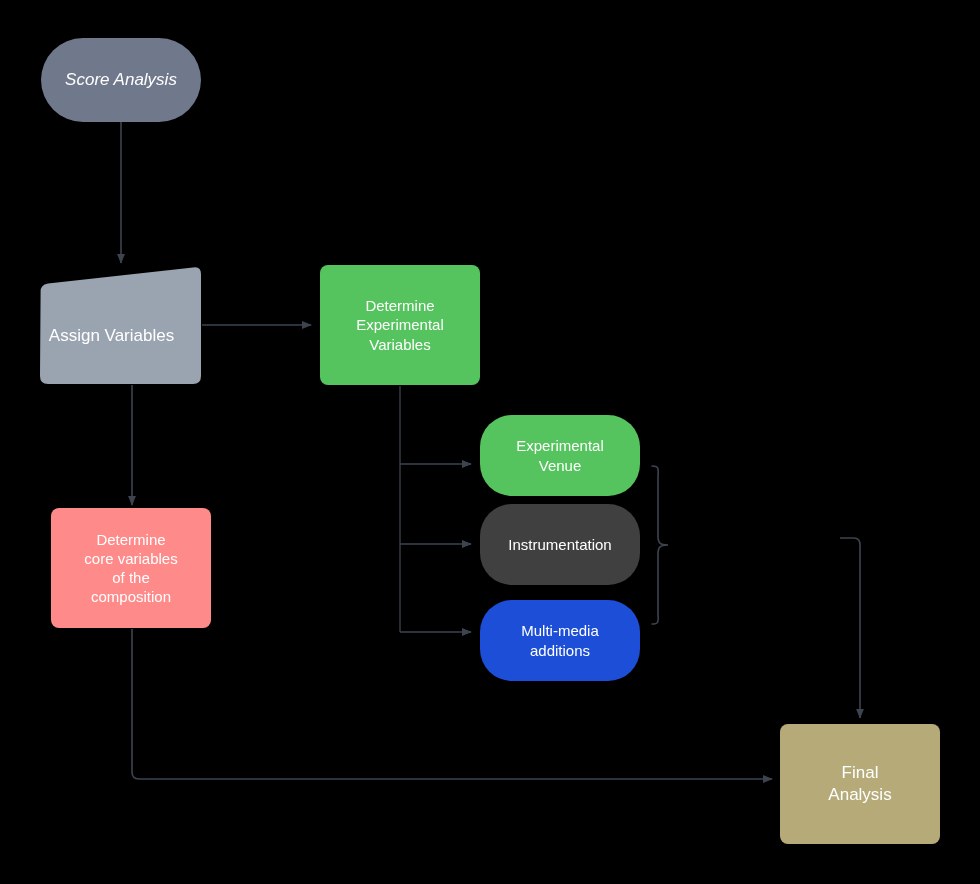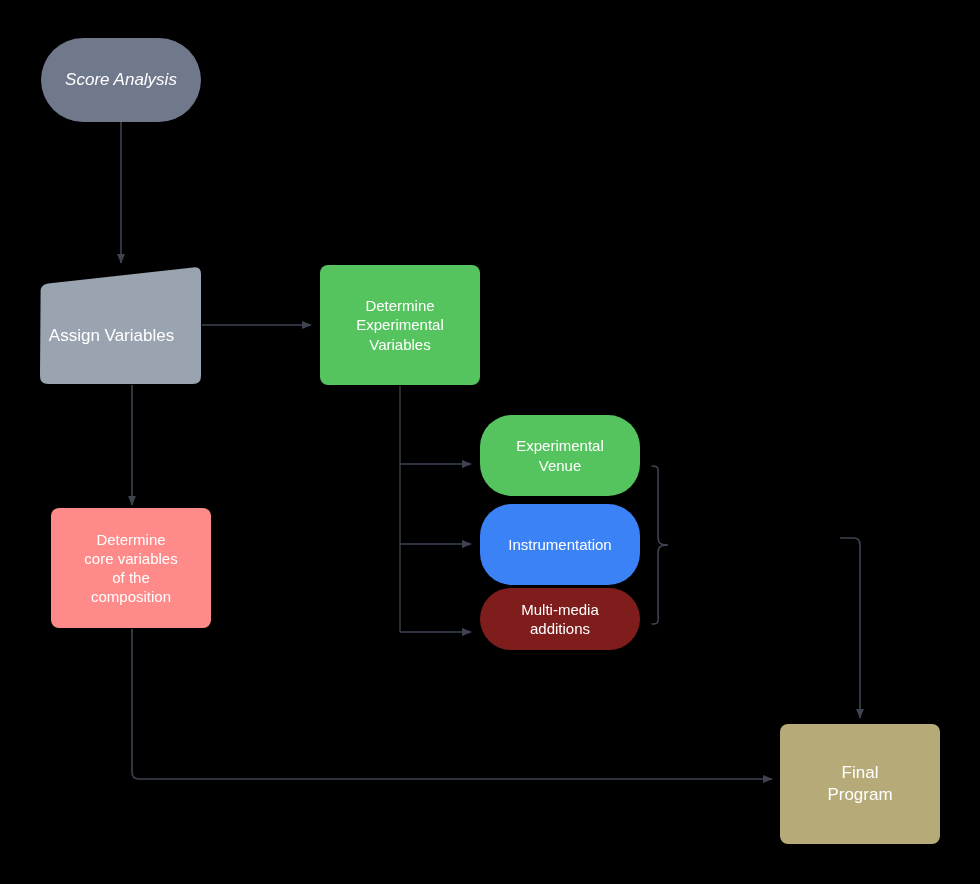--- a/index.html
+++ b/index.html
@@ -91,30 +91,30 @@
     height: 81px;
     background: #55c45e;
     border-radius: 32px;
     font-size: 15px;
   }
   .node-instrumentation {
     left: 480px;
     top: 504px;
     width: 160px;
     height: 81px;
-    background: #3b82f6;
+    background: #404040;
     border-radius: 32px;
     font-size: 15px;
   }
   .node-multimedia {
     left: 480px;
-    top: 588px;
-    width: 160px;
-    height: 62px;
-    background: #7f1d1d;
+    top: 600px;
+    width: 160px;
+    height: 81px;
+    background: #1d4ed8;
     border-radius: 32px;
     font-size: 15px;
   }
   .node-final-program {
     left: 780px;
     top: 724px;
     width: 160px;
     height: 120px;
     background: #b6ab78;
     border-radius: 8px;
@@ -203,16 +203,16 @@
 
   <div class="node node-performance-venue">Experimental
 Venue</div>
 
   <div class="node node-instrumentation">Instrumentation</div>
 
   <div class="node node-multimedia">Multi-media
 additions</div>
 
   <div class="node node-final-program">Final
-Program</div>
+Analysis</div>
 
 
 </div>
 
 </body></html>

